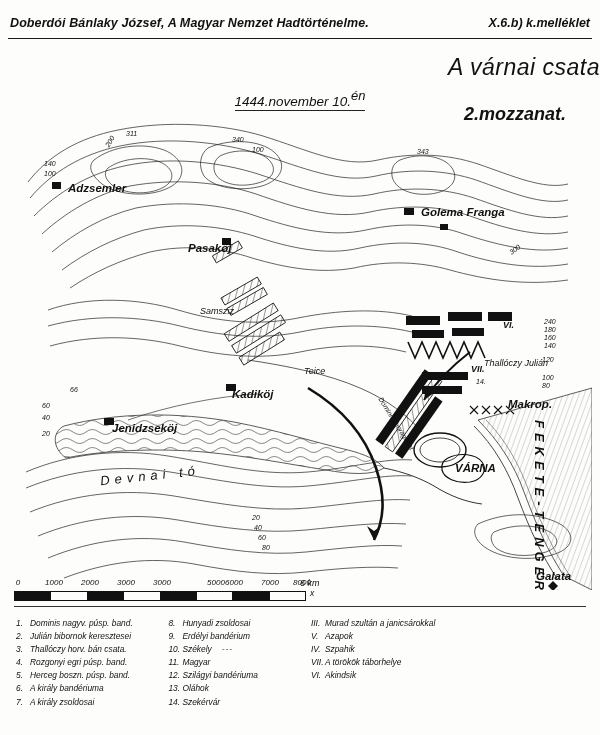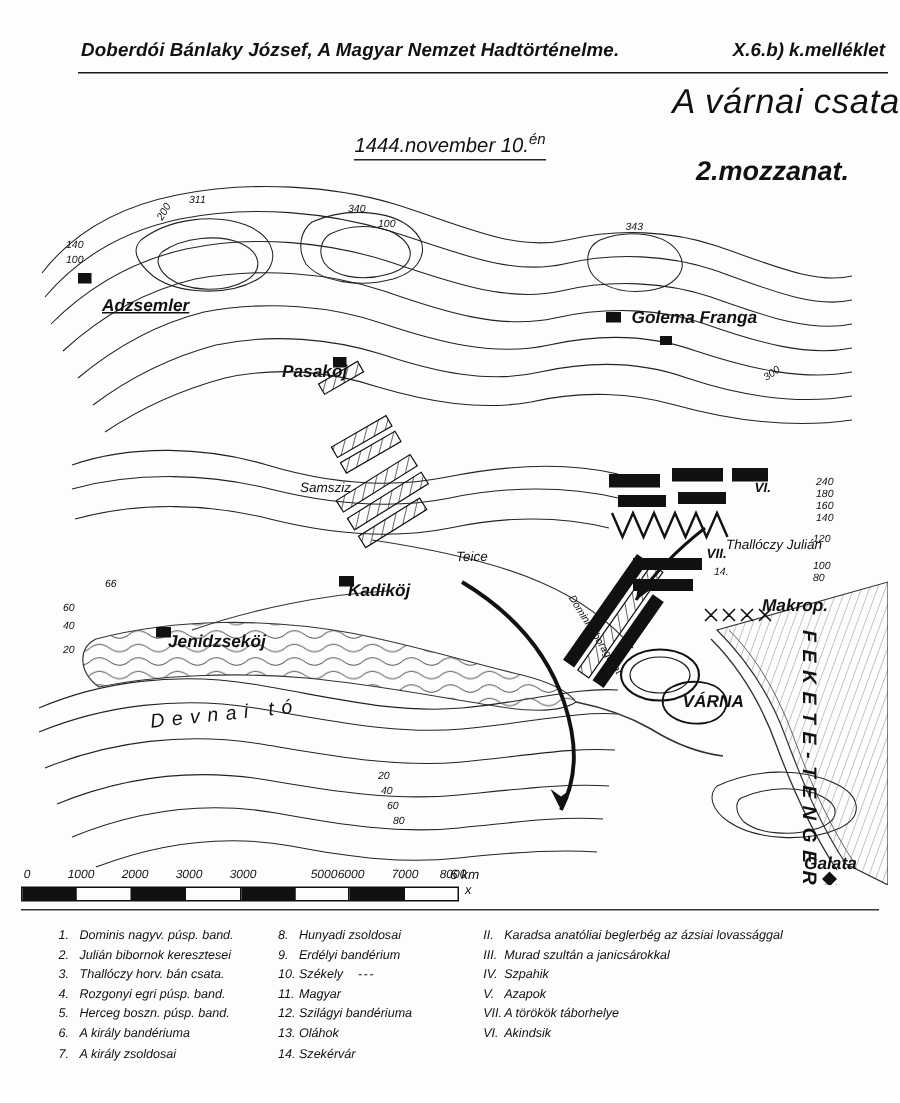--- a/index.html
+++ b/index.html
@@ -18,25 +18,24 @@
   .page {
     position: relative;
     width: 600px;
     height: 735px;
     background: #fdfdfb;
   }
 
   
   .header {
     position: absolute;
-    top: 26px;
+    top: 16px;
     left: 8px;
     right: 8px;
     height: 24px;
-    margin-left: 44px;
   }
   .header-rule {
     position: absolute;
     left: 0;
     right: 0;
     top: 22px;
     border-top: 1.3px solid #1a1a1a;
   }
   .hdr-left {
     position: absolute;
@@ -77,21 +76,21 @@
     text-align: center;
   }
   .title-sub {
     display: inline-block;
     font-size: 13.5px;
     font-style: italic;
     border-bottom: 1.2px solid #222;
     padding-bottom: 1px;
   }
   .title-sub sup {
-    font-size: 10px;
+    font-size: 13px;
   }
   .phase-label {
     position: absolute;
     top: 104px;
     right: 34px;
     font-size: 18px;
     font-style: italic;
     font-weight: 700;
   }
 
@@ -180,21 +179,20 @@
   .legend {
     position: absolute;
     left: 16px;
     top: 618px;
     width: 568px;
     font-style: italic;
   }
   .legend-cols {
     display: flex;
     gap: 4px;
-    margin-left: 23px;
   }
   .legend-col {
     display: flex;
     flex-direction: column;
     gap: 1.5px;
   }
   .legend-col.c1 { width: 150px; }
   .legend-col.c2 { width: 140px; }
   .legend-col.c3 { width: 276px; }
   .legend-item {
@@ -353,24 +351,24 @@
         <rect x="432" y="104" width="8" height="6"></rect>
         <path d="M540 466 l5 5 l5 -5 l-5 -5 z"></path>
         <path d="M542 470 l8 8 M550 470 l-8 8" stroke="#111" stroke-width="1.2"></path>
       </g>
 
       <g>
         <path d="M440 338 C452 332 468 334 474 342 C480 350 474 360 462 362 C448 364 436 358 434 350 C433 344 436 340 440 338 Z" fill="none" stroke="#111" stroke-width="1.2"></path>
       </g>
     </svg>
 
-    <div class="map-label lbl-place" style="left:60px;top:78px;text-decoration:underline;">Adzsemler</div>
+    <div class="map-label lbl-place" style="left:60px;top:62px;">Adzsemler</div>
     <div class="map-label lbl-place" style="left:180px;top:122px;">Pasaköj</div>
     <div class="map-label lbl-place" style="left:413px;top:86px;">Golema Franga</div>
-    <div class="map-label lbl-small" style="left:192px;top:200px;">Samsziz</div>
+    <div class="map-label lbl-small" style="left:192px;top:186px;">Samsziz</div>
     <div class="map-label lbl-place" style="left:224px;top:268px;">Kadiköj</div>
     <div class="map-label lbl-place" style="left:104px;top:302px;">Jenidzseköj</div>
     <div class="map-label lbl-small" style="left:296px;top:246px;">Teice</div>
     <div class="map-label lbl-place" style="left:500px;top:278px;">Makrop.</div>
     <div class="map-label lbl-place" style="left:447px;top:342px;">VÁRNA</div>
     <div class="map-label lbl-place" style="left:528px;top:450px;text-align:right;">Galata</div>
     <div class="map-label lbl-small" style="left:476px;top:238px;line-height:10px;">Thallóczy Julián</div>
 
     <div class="map-label lbl-sea vert" style="left:524px;top:300px;">FEKETE-TENGER</div>
     <div class="map-label" style="left:92px;top:348px;font-size:13px;letter-spacing:5px;transform:rotate(-6deg);">Devnai tó</div>
@@ -449,23 +447,22 @@
         <div class="legend-item"><span class="num">8.</span><span>Hunyadi zsoldosai</span></div>
         <div class="legend-item"><span class="num">9.</span><span>Erdélyi bandérium</span></div>
         <div class="legend-item"><span class="num">10.</span><span>Székely</span><span class="dashes">&nbsp;&nbsp;&nbsp;---</span></div>
         <div class="legend-item"><span class="num">11.</span><span>Magyar</span></div>
         <div class="legend-item"><span class="num">12.</span><span>Szilágyi bandériuma</span></div>
         <div class="legend-item"><span class="num">13.</span><span>Oláhok</span></div>
         <div class="legend-item"><span class="num">14.</span><span>Szekérvár</span></div>
       </div>
 
       <div class="legend-col c3">
-        <div class="legend-item"><span class="num">II.</span><span>Karadsa anatóliai beglerbég az ázsiai lovassággal</span></div>
         <div class="legend-item"><span class="num">III.</span><span>Murad szultán a janicsárokkal</span></div>
+        <div class="legend-item"><span class="num">V.</span><span>Azapok</span></div>
         <div class="legend-item"><span class="num">IV.</span><span>Szpahik</span></div>
-        <div class="legend-item"><span class="num">V.</span><span>Azapok</span></div>
         <div class="legend-item"><span class="num">VII.</span><span>A törökök táborhelye</span></div>
         <div class="legend-item"><span class="num">VI.</span><span>Akindsik</span></div>
       </div>
     </div>
   </div>
 
 </div>
 
 </body></html>

